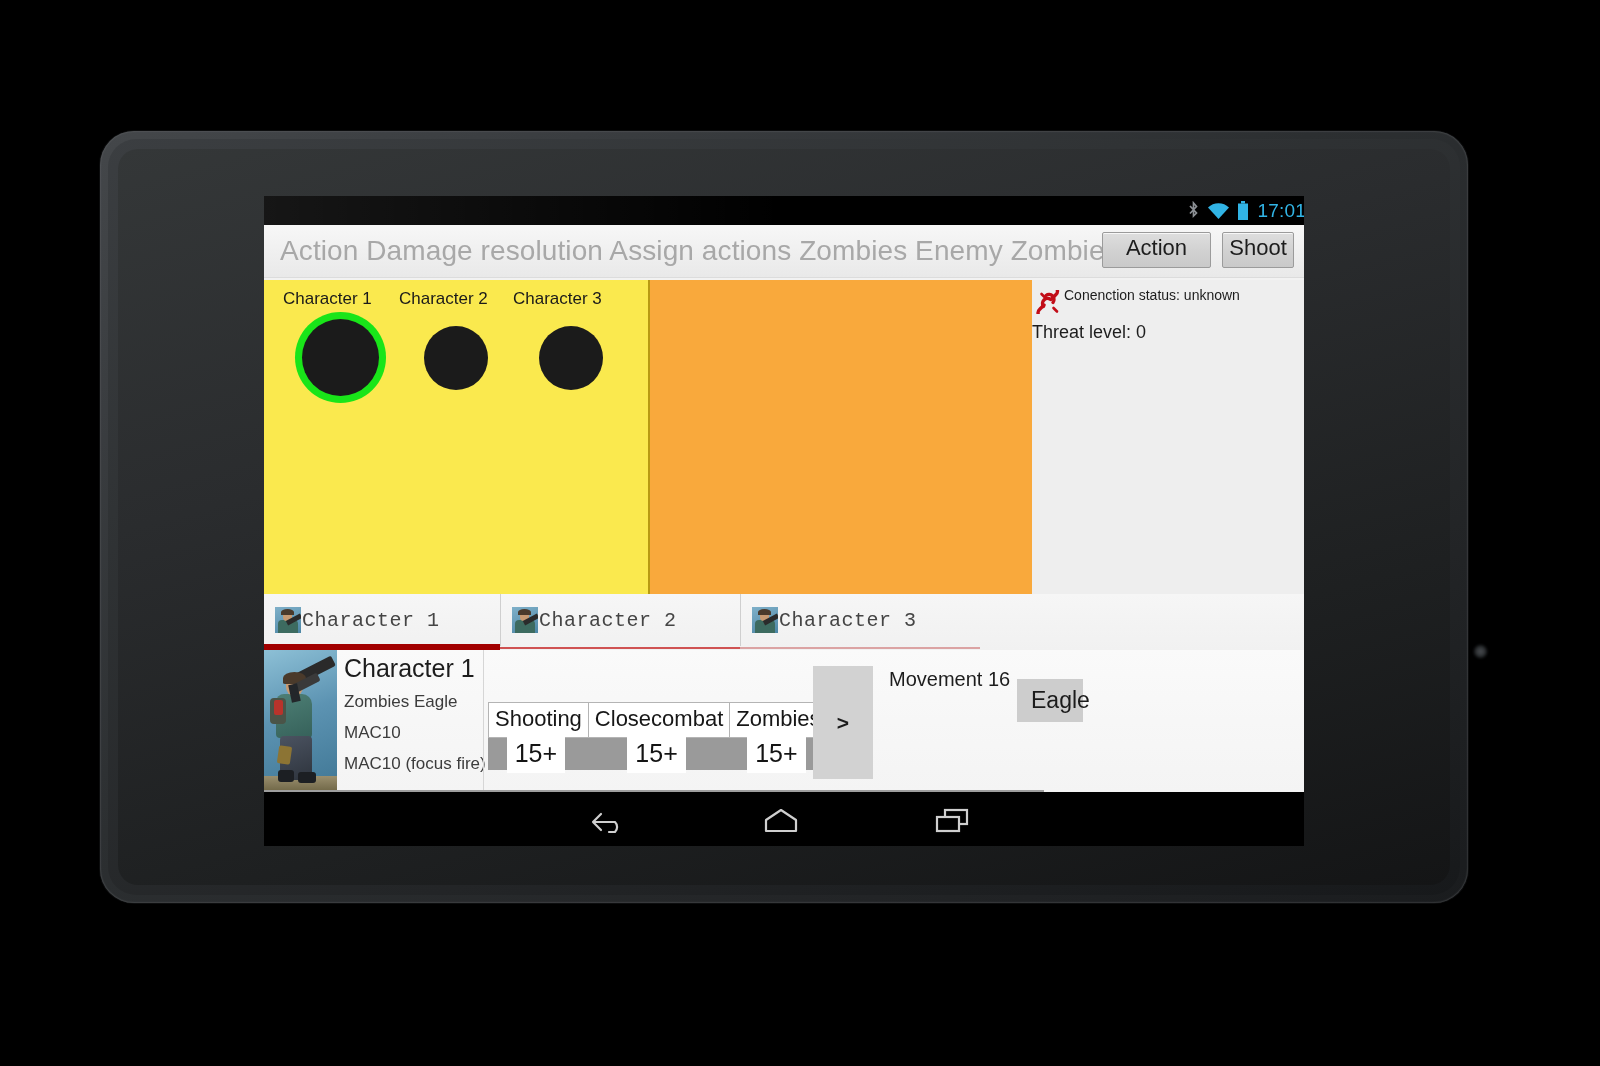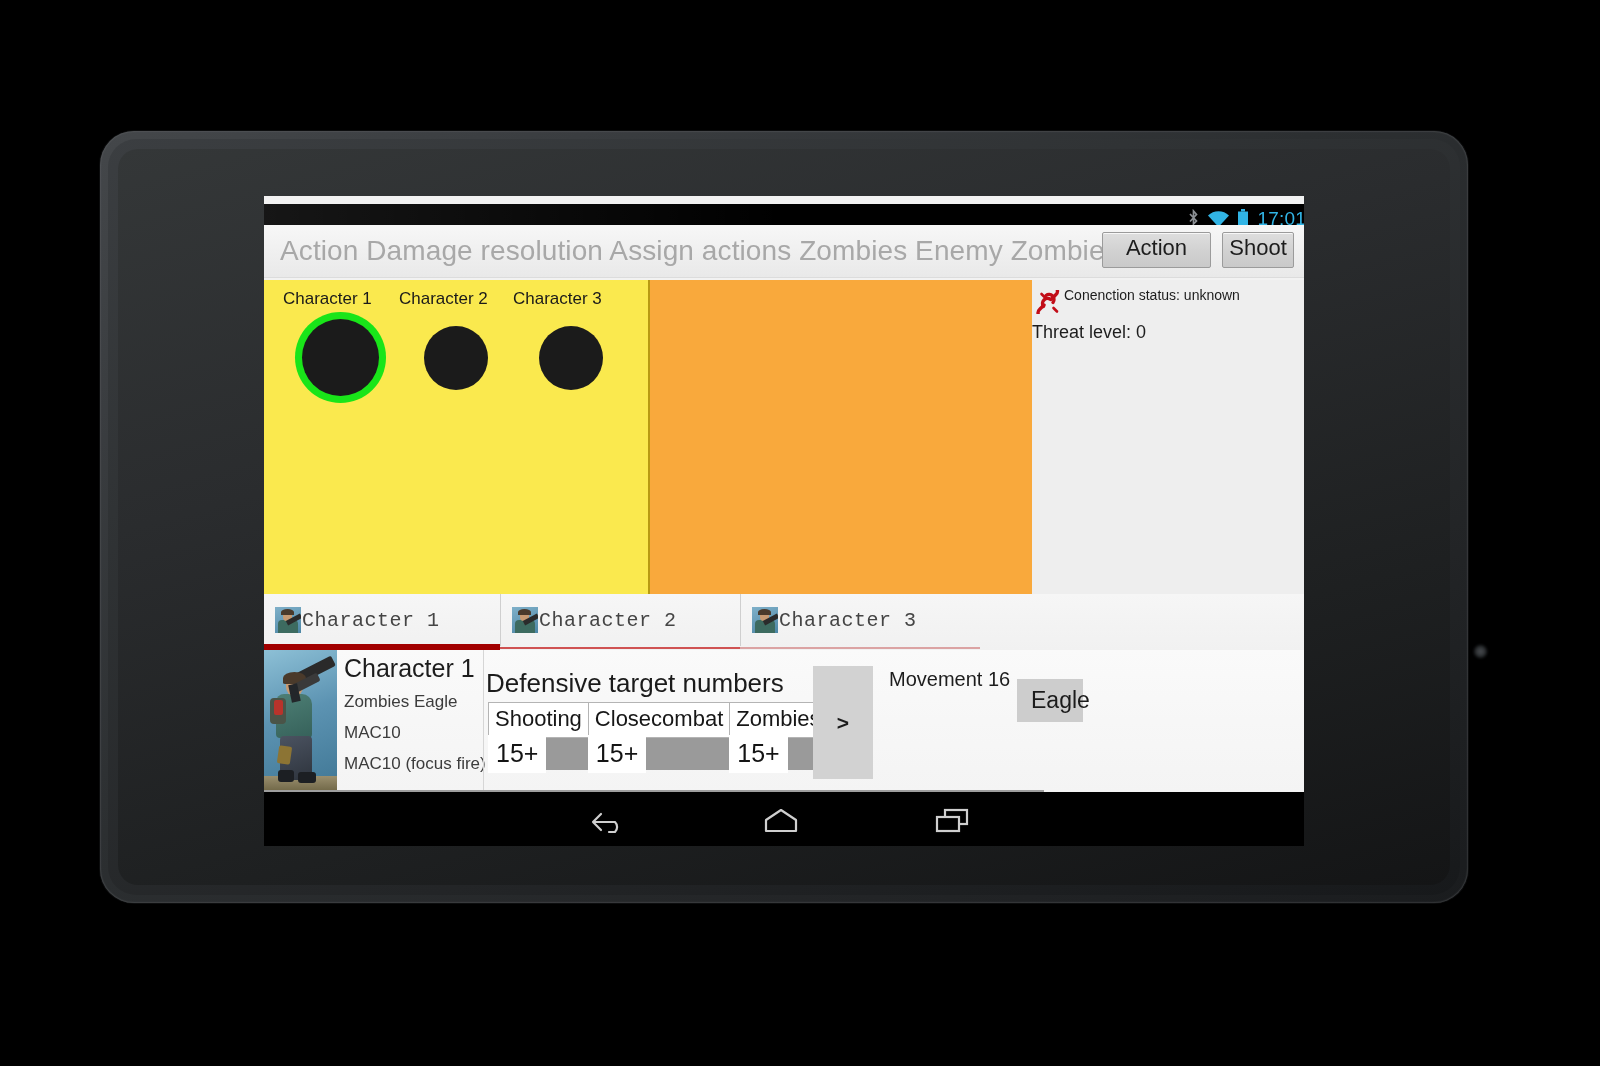--- a/index.html
+++ b/index.html
@@ -26,21 +26,21 @@
           background:radial-gradient(circle,#55595d 0%,#2a2d30 60%,#171a1c 100%);
           filter:blur(1.4px);opacity:.9;}
   #speaker{position:absolute;left:170px;top:670px;width:48px;height:24px;border-radius:50%;
           background:radial-gradient(ellipse,#2e3133 0%,#202224 70%,#1b1d1f 100%);opacity:.5;}
 
   
   #screen{position:absolute;left:264px;top:196px;width:1040px;height:650px;
           background:#f2f2f2;overflow:hidden;}
 
   
-  #statusbar{position:absolute;left:0;top:8px;width:1040px;height:29px;background:#000;}
+  #statusbar{position:absolute;left:0;top:0;width:1040px;height:29px;background:#000;}
   #sb-sheen{position:absolute;left:0;top:0;width:520px;height:29px;
             background:linear-gradient(90deg,rgba(255,255,255,.085),rgba(255,255,255,0));}
   #sb-right{position:absolute;right:2px;top:0;height:29px;display:flex;align-items:center;gap:7px;}
   .sb-icon{display:block;}
   #sb-time{color:#31b4e5;font-size:19px;letter-spacing:.2px;line-height:29px;
            margin-left:1px;margin-right:-4px;}
 
   
   #menubar{position:absolute;left:0;top:29px;width:1040px;height:52px;
            background:linear-gradient(180deg,#f7f7f7 0%,#efefef 55%,#e9e9e9 100%);
@@ -128,21 +128,21 @@
   #w0{top:42px;} #w1{top:73px;text-align:center;} #w2{top:104px;}
   #detail-sep{position:absolute;left:219px;top:0;width:1px;height:142px;background:#d6d6d6;}
 
   #dtn-title{position:absolute;left:222px;top:18px;font-size:26px;color:#1b1b1b;white-space:nowrap;}
   #dtn-table{position:absolute;left:224px;top:52px;display:flex;}
   .dtn-col{display:flex;flex-direction:column;}
   .dtn-head{background:#ffffff;border:1px solid #b4b4b4;border-right:none;
             font-size:22px;color:#171717;padding:2px 6px 4px 6px;box-sizing:border-box;height:36px;
             line-height:28px;white-space:nowrap;}
   .dtn-col:last-child .dtn-head{border-right:1px solid #b4b4b4;}
-  .dtn-val{background:#9a9a9a;height:32px;display:flex;align-items:center;justify-content:flex-start;
+  .dtn-val{background:#9a9a9a;height:32px;display:flex;align-items:center;justify-content:center;
            padding-right:4px;box-sizing:border-box;}
   .dtn-val span{background:#ffffff;color:#141414;font-size:25px;
            padding:2px 8px 4px 8px;line-height:32px;display:inline-block;}
 
   #arrow-btn{position:absolute;left:549px;top:16px;width:60px;height:113px;
            background:#d2d2d2;display:flex;align-items:center;justify-content:center;
            font-size:21px;color:#1b1b1b;font-weight:bold;}
   #movement{position:absolute;left:625px;top:18px;font-size:20px;color:#1d1d1d;white-space:nowrap;}
   .actbtn{position:absolute;background:#cdcdcd;color:#1b1b1b;font-size:23px;
            display:flex;align-items:center;padding-left:14px;box-sizing:border-box;}
@@ -265,21 +265,20 @@
       <div id="p-pistol"></div>
       <div id="p-boot1"></div>
       <div id="p-boot2"></div>
     </div>
     <div id="charname">Character 1</div>
     <div class="weapon" id="w0">Zombies Eagle</div>
     <div class="weapon" id="w1">MAC10</div>
     <div class="weapon" id="w2">MAC10 (focus fire)</div>
     <div id="detail-sep"></div>
 
-    <div id="dtn-title">Defensive target numbers</div>
     <div id="dtn-table">
       <div class="dtn-col">
         <div class="dtn-head">Shooting</div>
         <div class="dtn-val">
           <span>15+</span>
         </div>
       </div>
       <div class="dtn-col">
         <div class="dtn-head">Closecombat</div>
         <div class="dtn-val">

